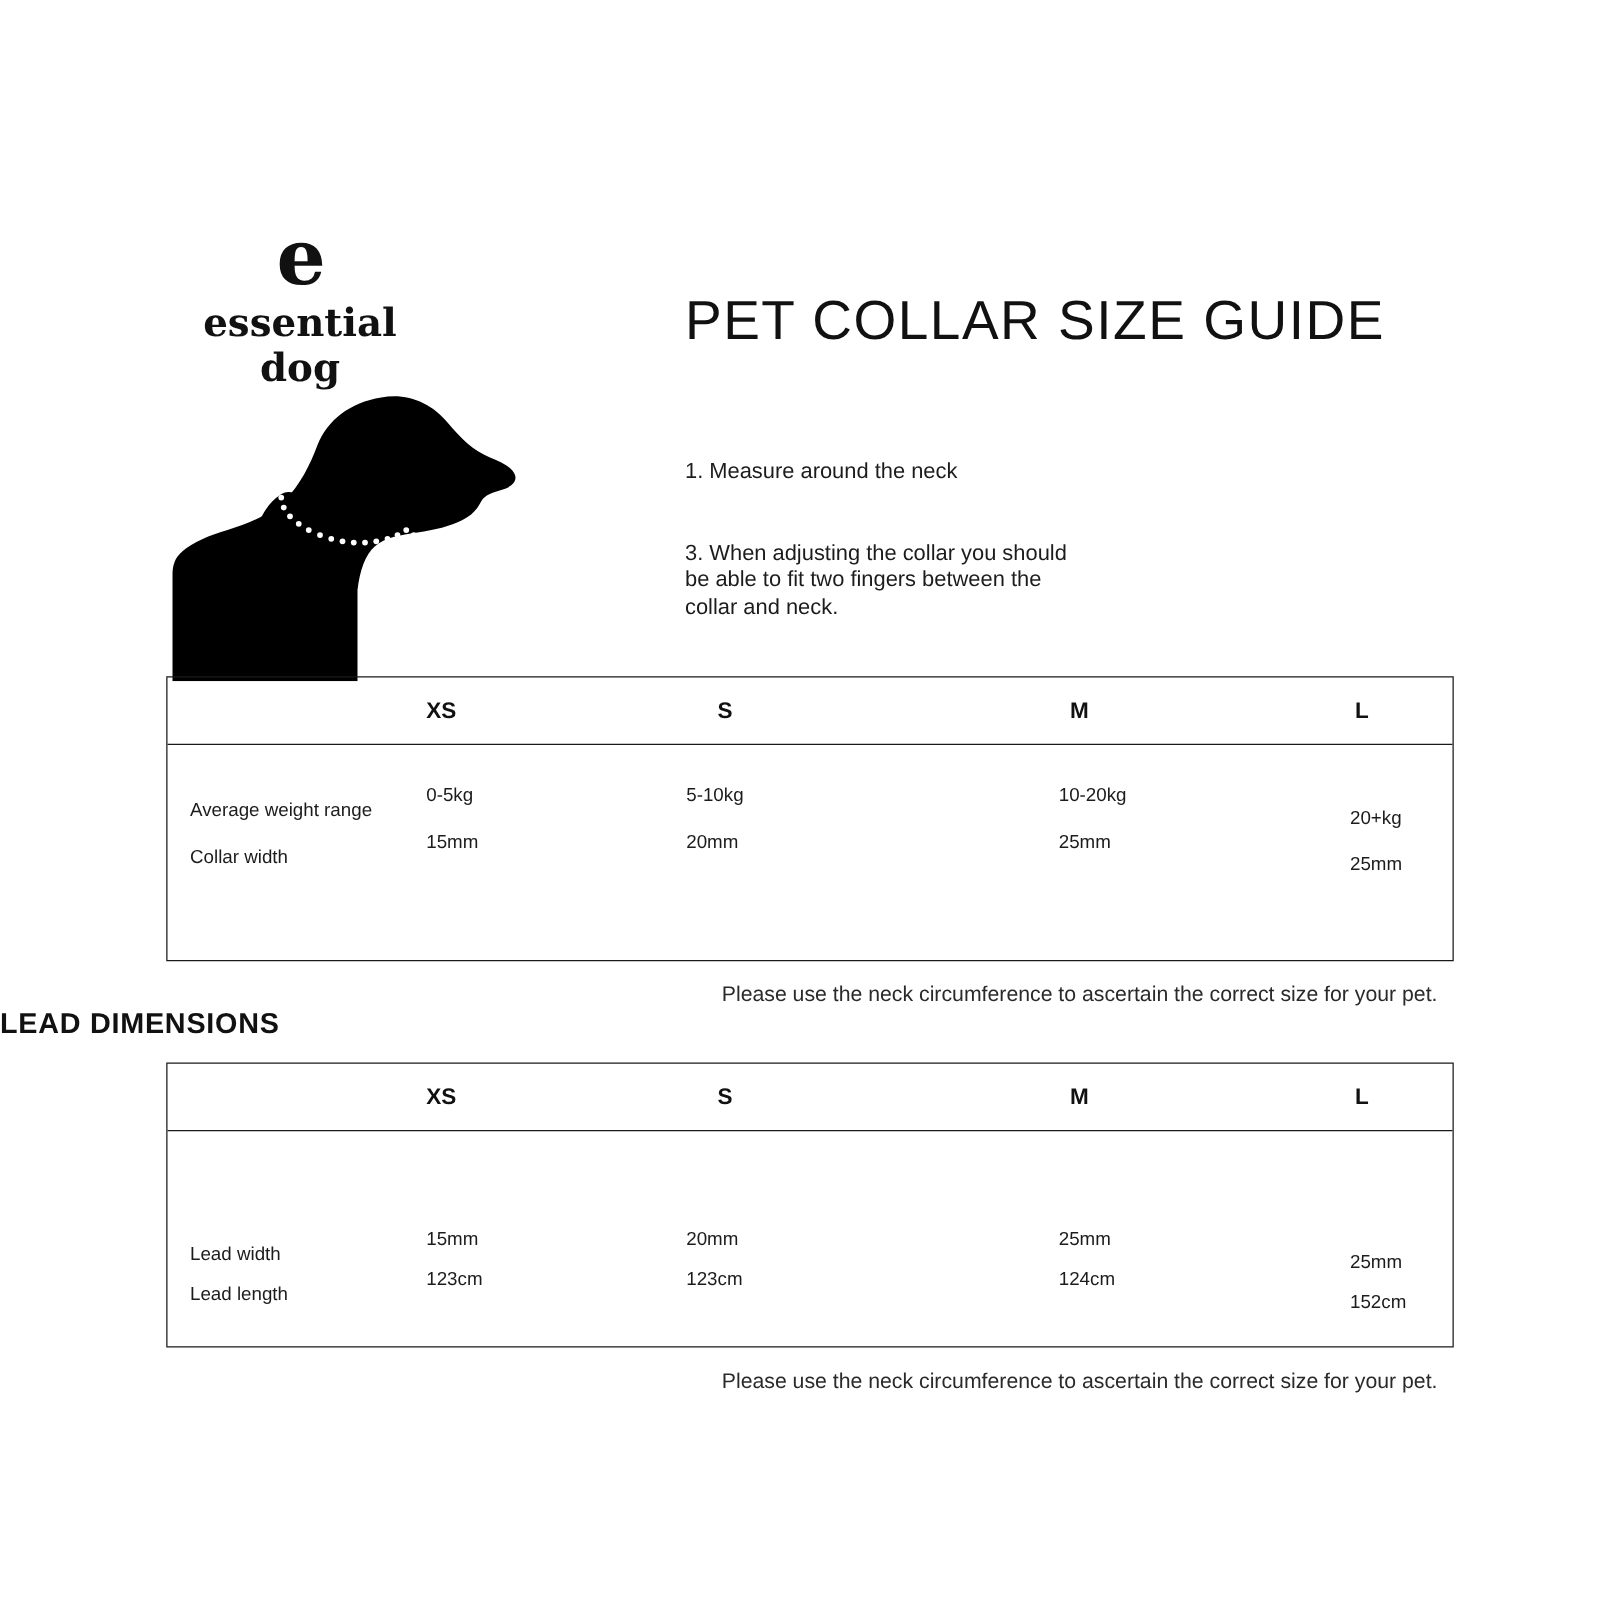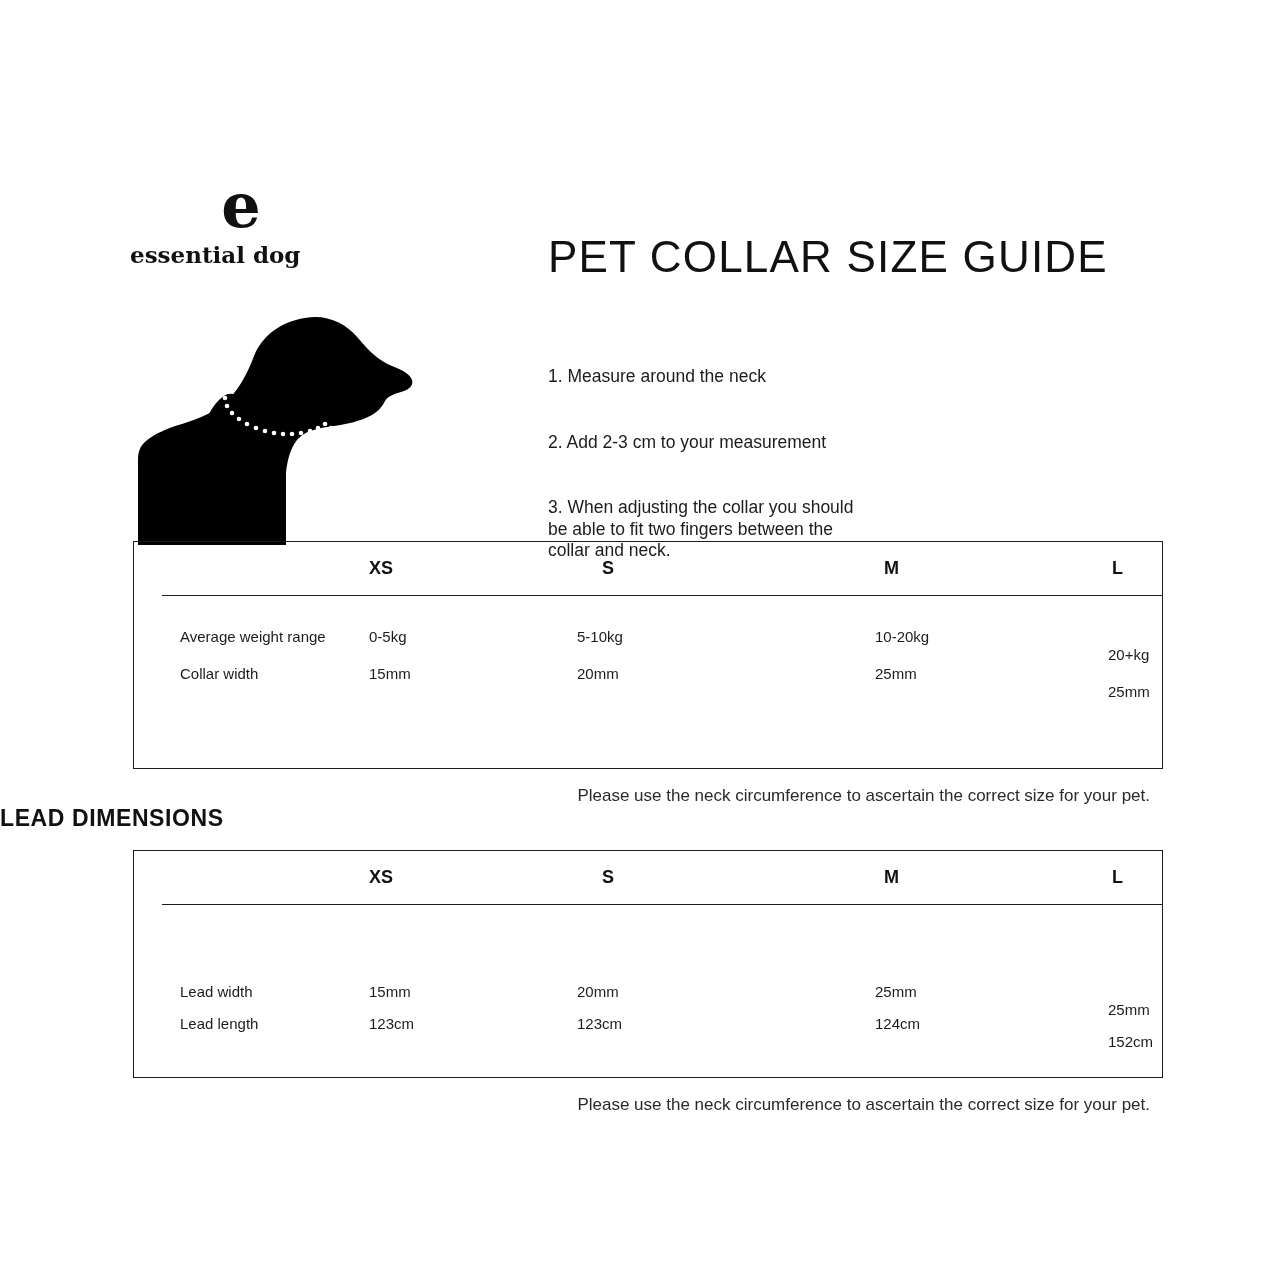--- a/index.html
+++ b/index.html
@@ -36,24 +36,24 @@
     font-weight: bold;
     line-height: 1;
     color: #111;
     text-align: center;
     width: 200px;
     margin-left: 10px;
     letter-spacing: -2px;
   }
   .logo-word {
     font-family: "DejaVu Serif", serif;
-    font-size: 23px;
-    font-weight: bold;
-    color: #111;
-    text-align: left;
+    font-size: 31px;
+    font-weight: bold;
+    color: #111;
+    text-align: center;
     width: 220px;
     margin-top: 4px;
   }
 
   
   .dog-art {
     position: absolute;
     left: 120px;
     top: 300px;
     width: 320px;
@@ -82,21 +82,20 @@
     line-height: 21.5px;
     color: #1c1c1c;
   }
   .instructions div { white-space: pre-wrap; margin-top: 44px; }
 
   
   .table-box {
     position: absolute;
     border: 1.5px solid #1a1a1a;
     box-sizing: border-box;
-    padding-left: 28px;
   }
   #collar-table {
     left: 133px;
     top: 541px;
     width: 1030px;
     height: 228px;
   }
   #lead-table {
     left: 133px;
     top: 850px;
@@ -128,21 +127,21 @@
     position: absolute;
     left: 0; right: 0;
     height: 34px;
   }
   .cell {
     position: absolute;
     font-size: 15px;
     color: #1c1c1c;
     line-height: 18px;
   }
-  .cell.label { left: 18px; }
+  .cell.label { left: 18px; margin-top: 12px; }
   .cell.v1 { left: 207px; }
   .cell.v2 { left: 415px; }
   .cell.v3 { left: 713px; }
   .cell.v4 { left: 946px; margin-top: 18px; }
 
   .footnote {
     position: absolute;
     right: 12px;
     font-size: 17px;
     color: #2a2a2a;
@@ -222,21 +221,20 @@
         <circle cx="205" cy="144" r="2.3"></circle>
         <circle cx="197" cy="143" r="2.3"></circle>
       </g>
     </svg>
   </div>
 
   <div class="main-title">PET  COLLAR SIZE GUIDE</div>
 
   <div class="instructions">
     <div>1. Measure around the neck</div>
-    <div>2. Add 2-3 cm to your measurement</div>
     <div>3. When adjusting the collar you should
 be able to fit two fingers between the
 collar and neck.</div>
   </div>
 
   <div class="table-box" id="collar-table">
     <div class="head-row">
       <div class="head-cell c1">XS</div>
       <div class="head-cell c2">S</div>
       <div class="head-cell c3">M</div>

